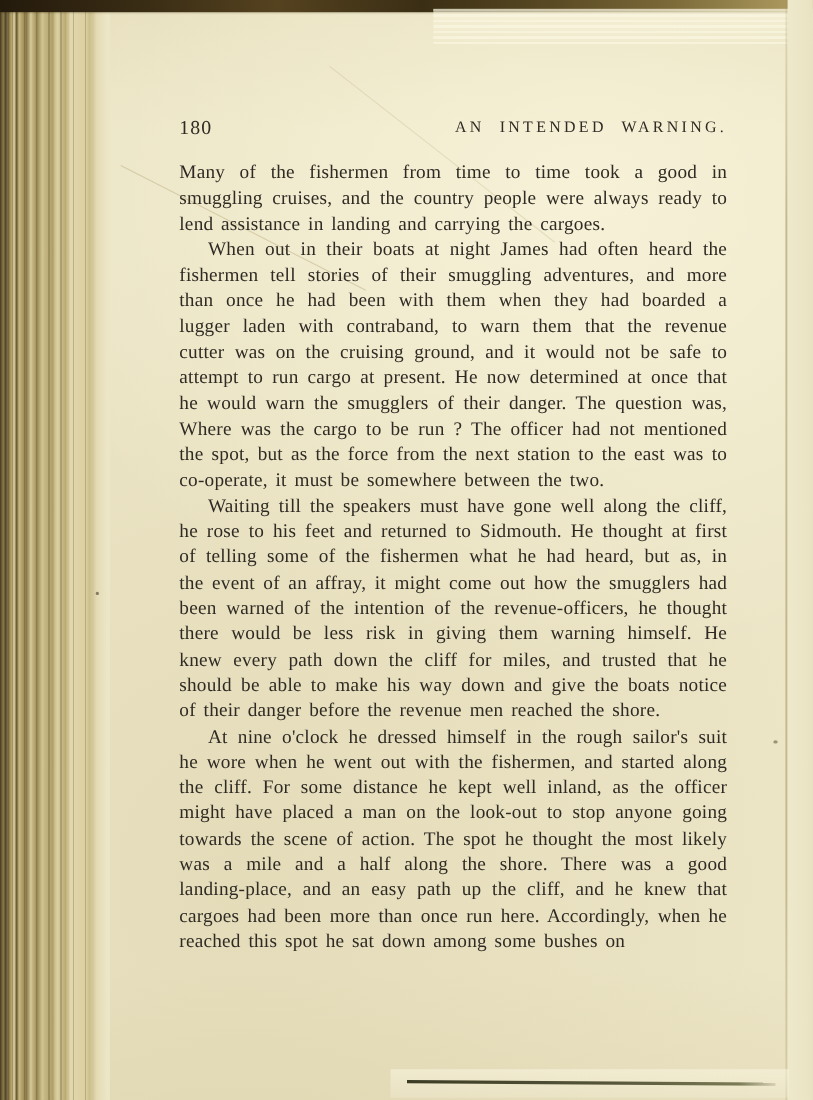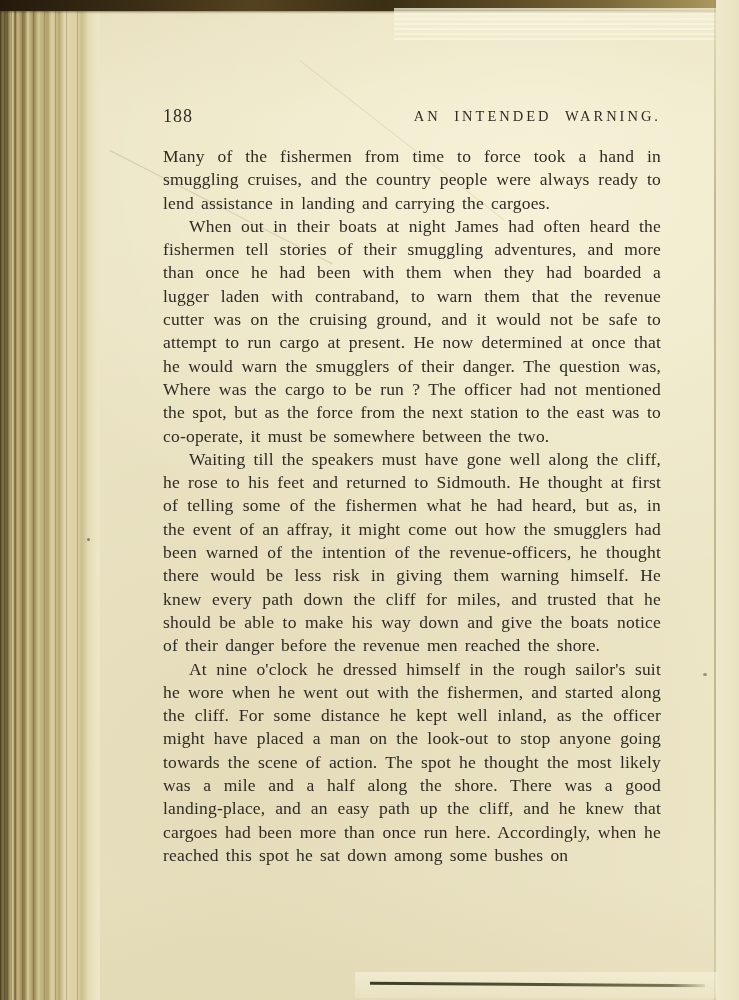--- a/index.html
+++ b/index.html
@@ -208,24 +208,24 @@
   <div class="crease-2"></div>
 
   <div class="bottom-band"></div>
   <div class="bottom-line"></div>
 
   <div class="speck-left"></div>
   <div class="speck-right"></div>
 
   <div class="content">
     <div class="running-head">
-      <span class="page-number">188</span>
+      <span class="page-number">180</span>
       <div class="running-title">AN INTENDED WARNING.</div>
     </div>
     <div class="body-text">
-      <p>Many of the fishermen from time to force took a hand in smuggling cruises, and the country people were always ready to lend assistance in landing and carrying the cargoes.</p>
+      <p>Many of the fishermen from time to time took a good in smuggling cruises, and the country people were always ready to lend assistance in landing and carrying the cargoes.</p>
       <p>When out in their boats at night James had often heard the fishermen tell stories of their smuggling adventures, and more than once he had been with them when they had boarded a lugger laden with contraband, to warn them that the revenue cutter was on the cruising ground, and it would not be safe to attempt to run cargo at present. He now determined at once that he would warn the smugglers of their danger. The question was, Where was the cargo to be run ? The officer had not mentioned the spot, but as the force from the next station to the east was to co-operate, it must be somewhere between the two.</p>
       <p>Waiting till the speakers must have gone well along the cliff, he rose to his feet and returned to Sidmouth. He thought at first of telling some of the fishermen what he had heard, but as, in the event of an affray, it might come out how the smugglers had been warned of the intention of the revenue-officers, he thought there would be less risk in giving them warning himself. He knew every path down the cliff for miles, and trusted that he should be able to make his way down and give the boats notice of their danger before the revenue men reached the shore.</p>
       <p>At nine o'clock he dressed himself in the rough sailor's suit he wore when he went out with the fishermen, and started along the cliff. For some distance he kept well inland, as the officer might have placed a man on the look-out to stop anyone going towards the scene of action. The spot he thought the most likely was a mile and a half along the shore. There was a good landing-place, and an easy path up the cliff, and he knew that cargoes had been more than once run here. Accordingly, when he reached this spot he sat down among some bushes on</p>
     </div>
   </div>
 
 </div>
 
 </body></html>

